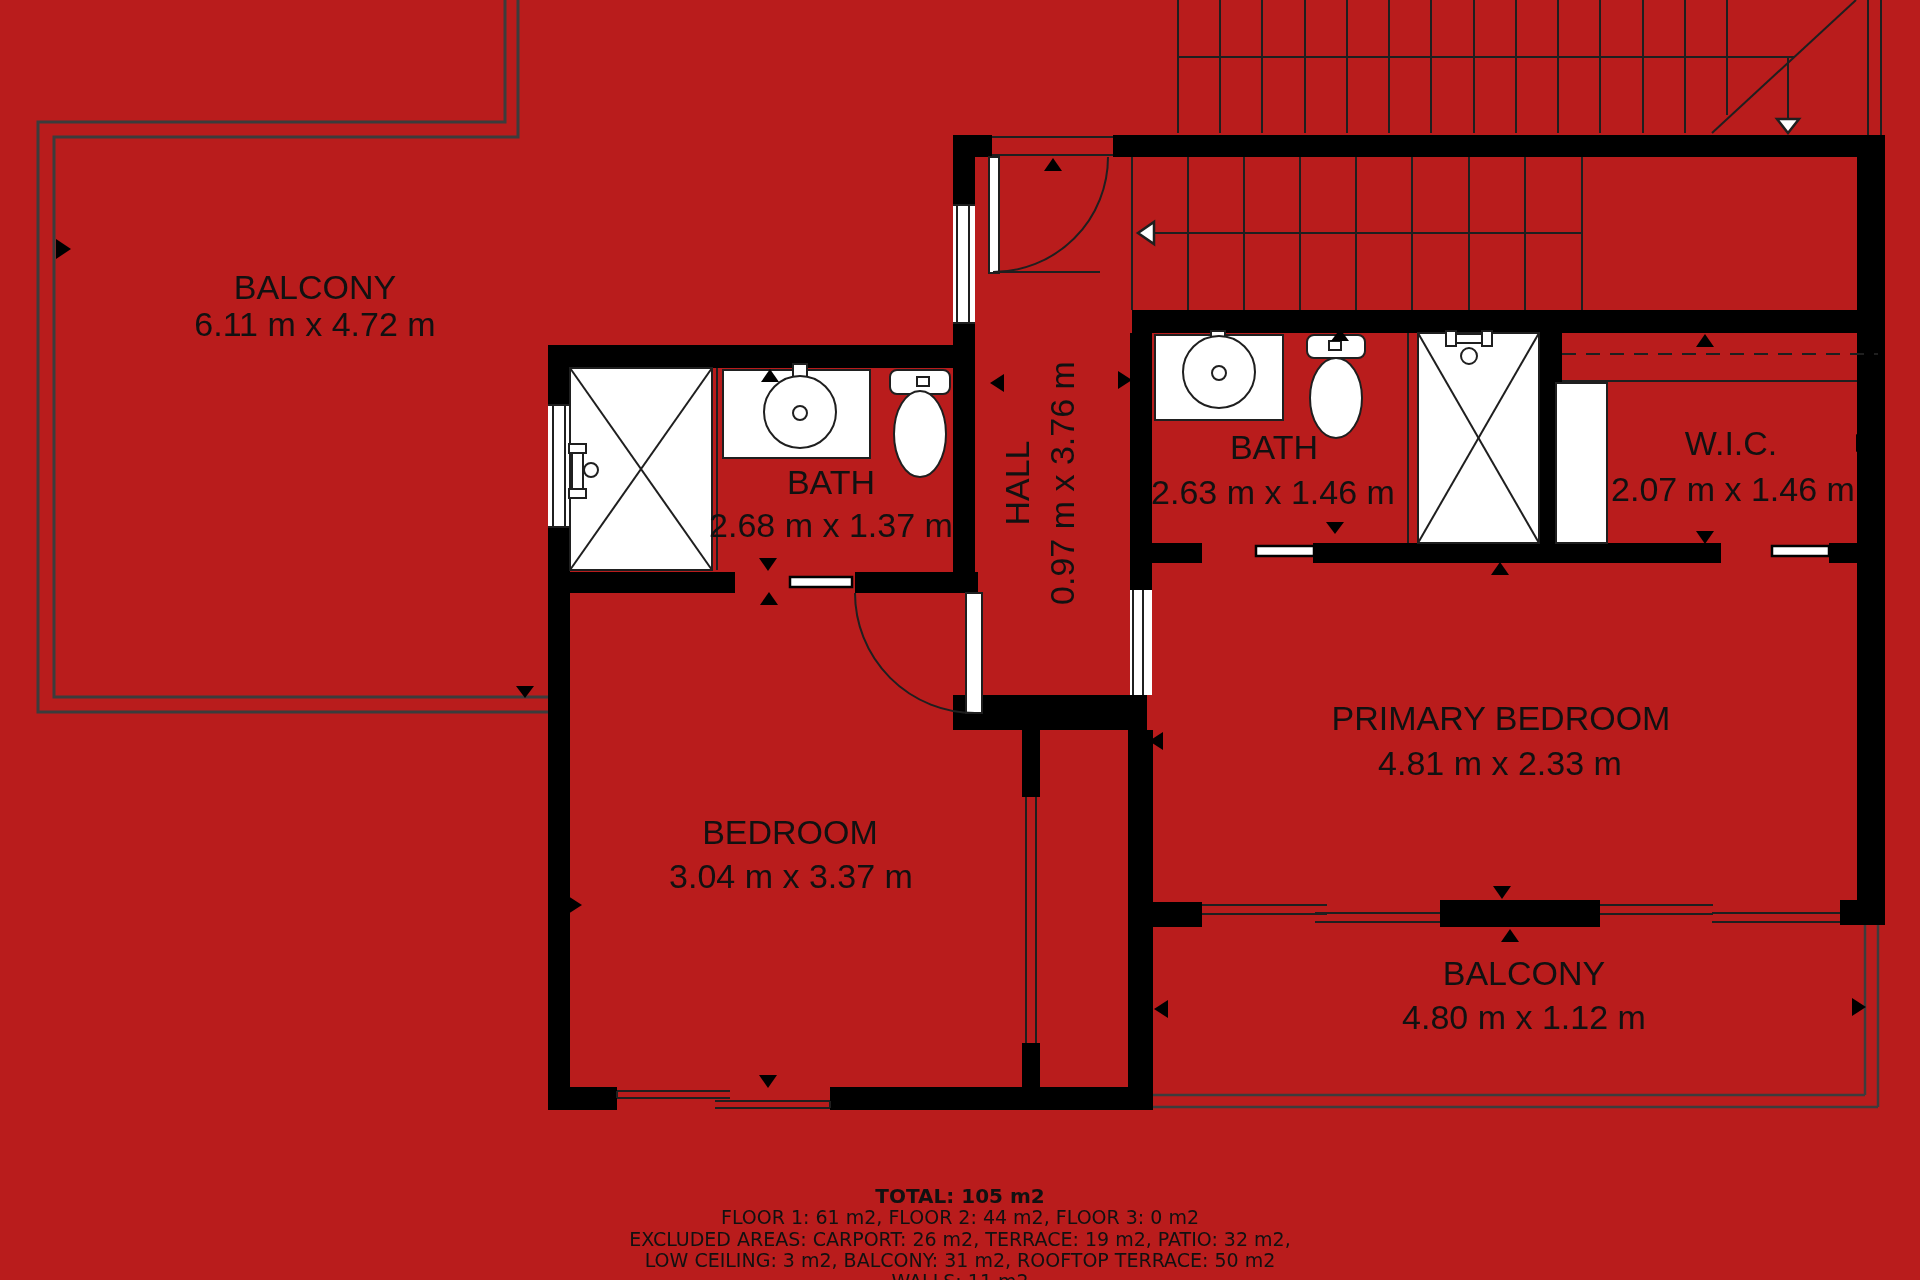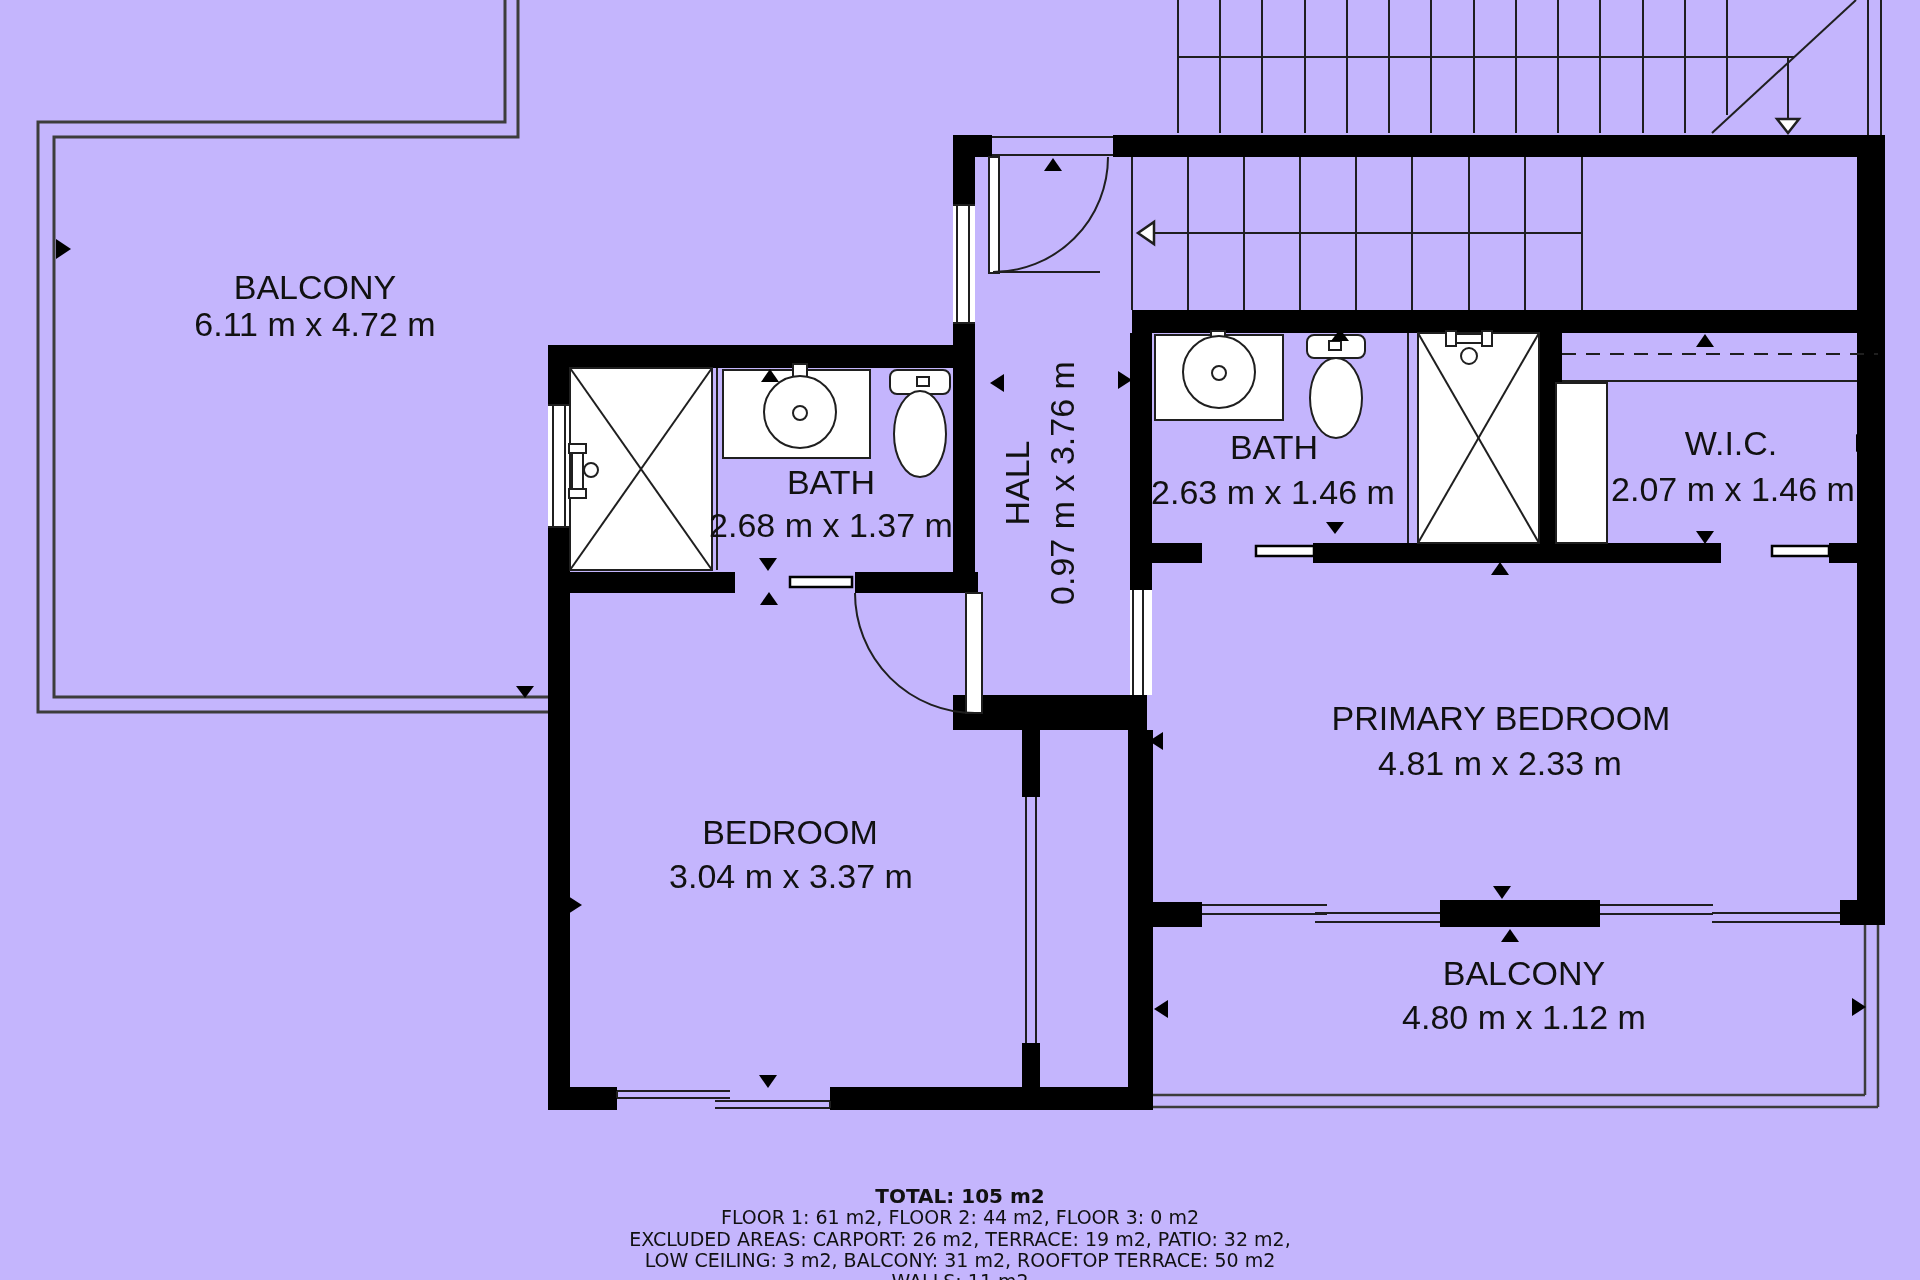--- a/index.html
+++ b/index.html
@@ -1,16 +1,16 @@
 <!DOCTYPE html>
 <html><head>
 <meta charset="utf-8">
 <style>
   html,body{margin:0;padding:0;background:#ffffff;}
-  .page{width:1920px;height:1280px;position:relative;background:#c4b5fd;overflow:hidden;}
+  .page{width:1920px;height:1280px;position:relative;background:#b91c1c;overflow:hidden;}
   svg{display:block;}
   text{font-family:"Liberation Sans",sans-serif;fill:#111;}
   .room-label{font-size:34px;}
   .summary{font-family:"DejaVu Sans",sans-serif;font-size:19px;}
   .summary-bold{font-family:"DejaVu Sans",sans-serif;font-size:20px;font-weight:bold;}
 </style>
 </head>
 <body>
 
 <div class="page">

